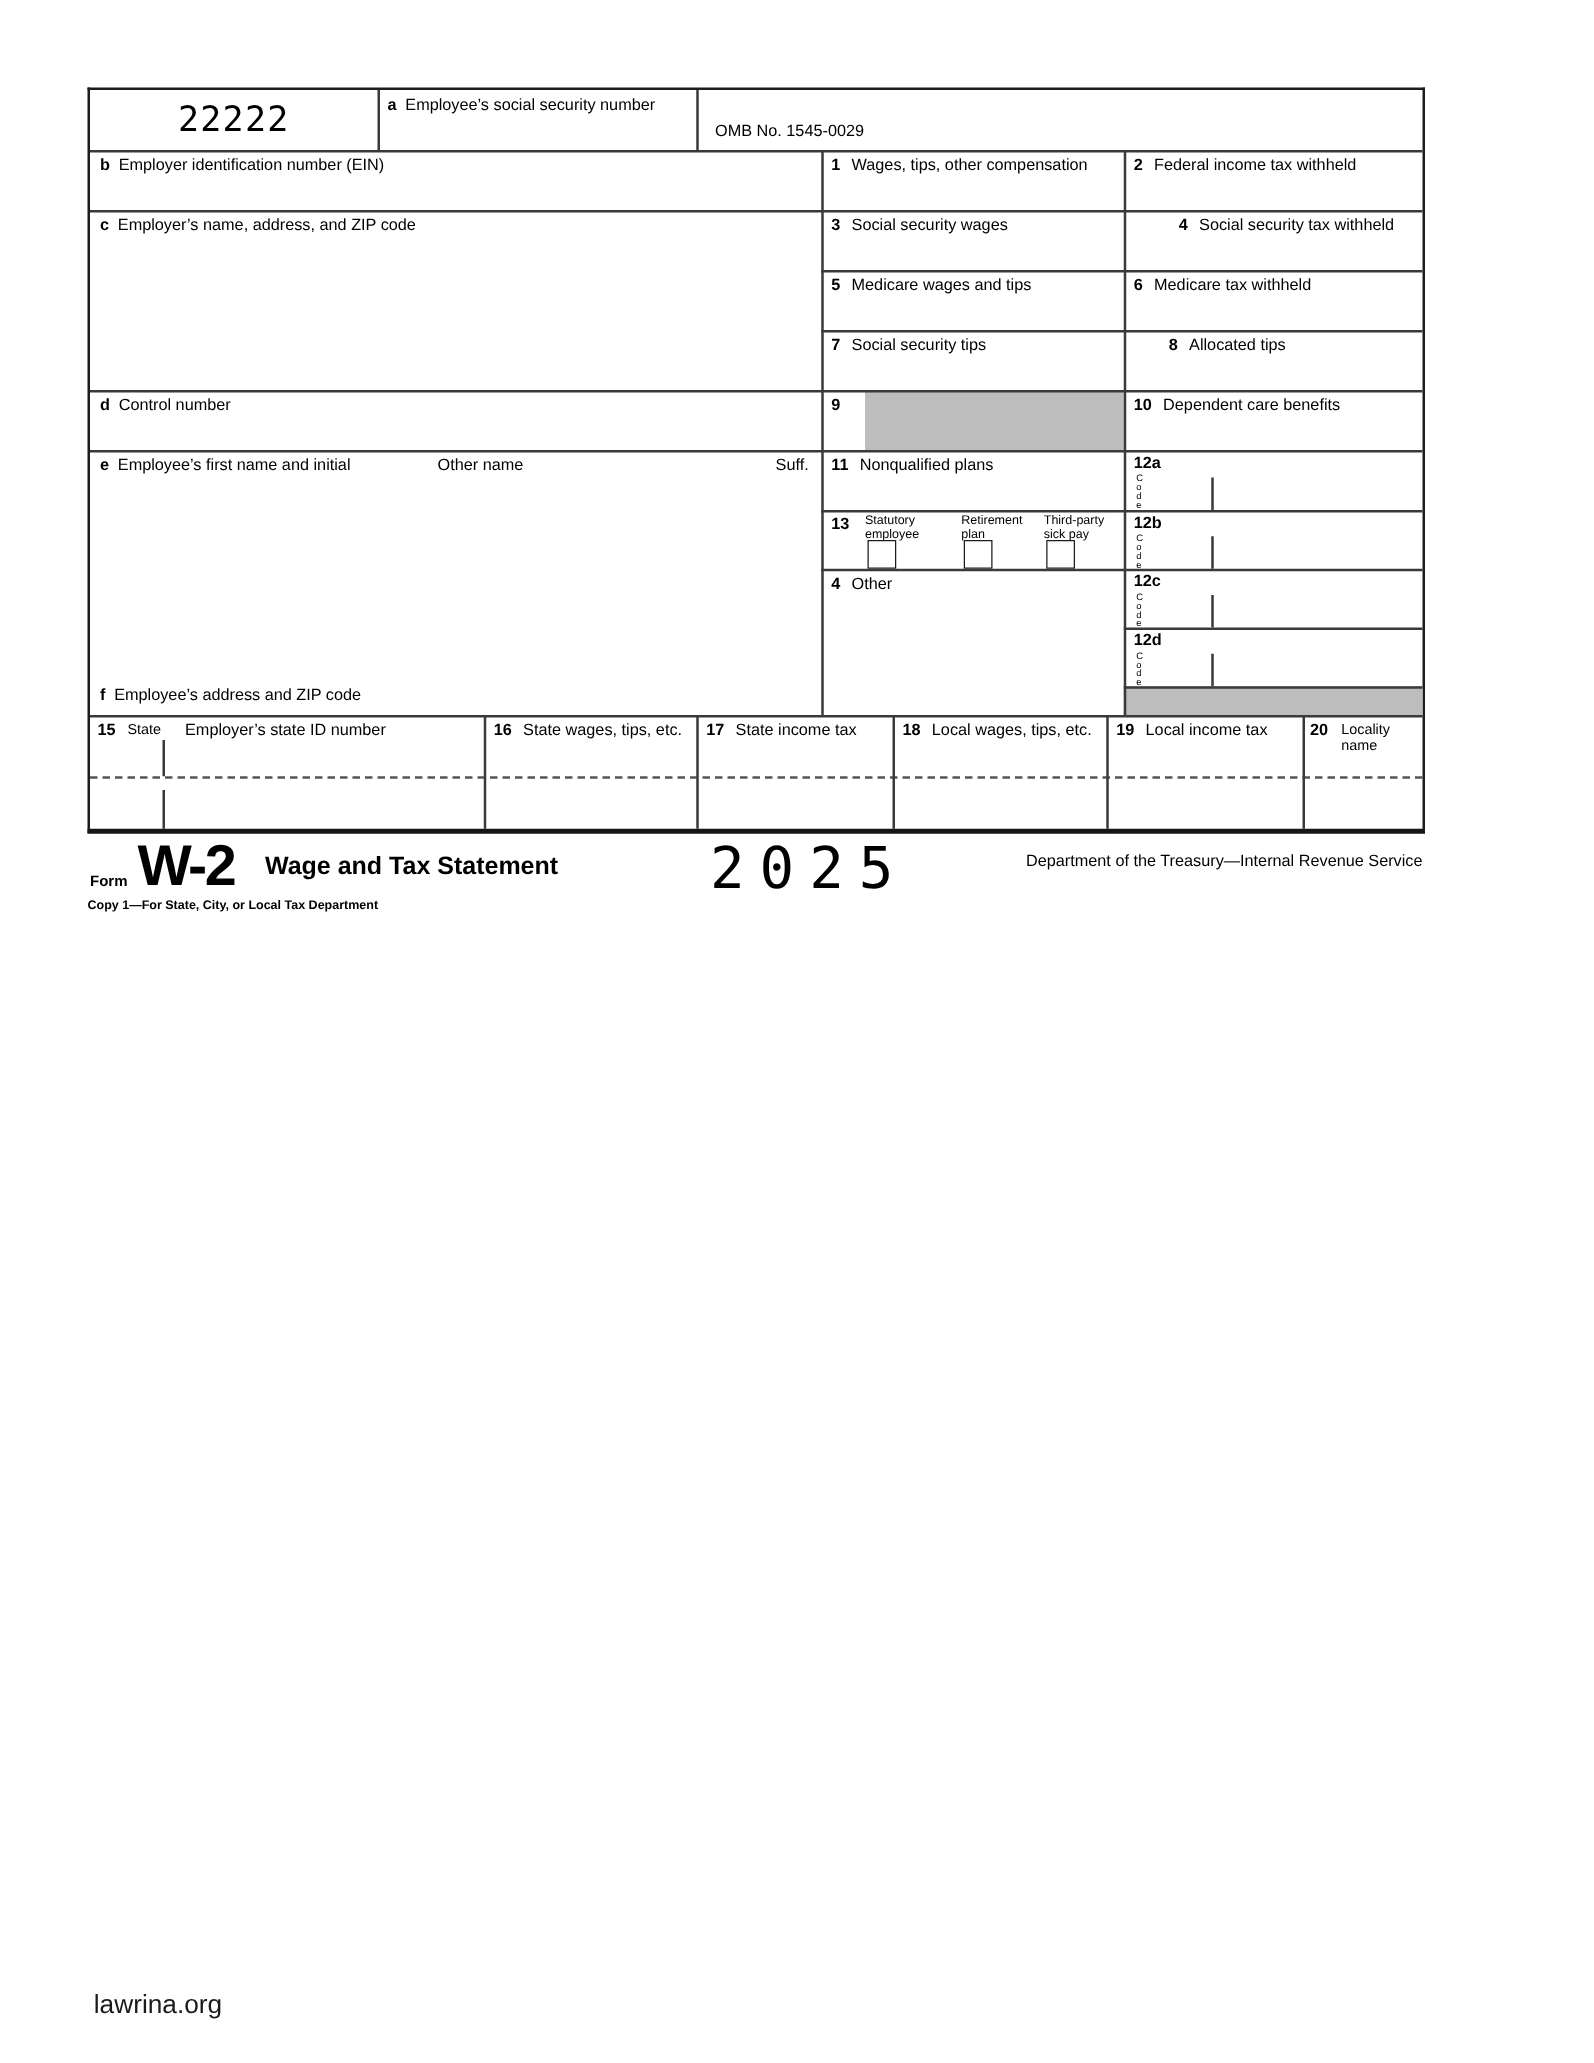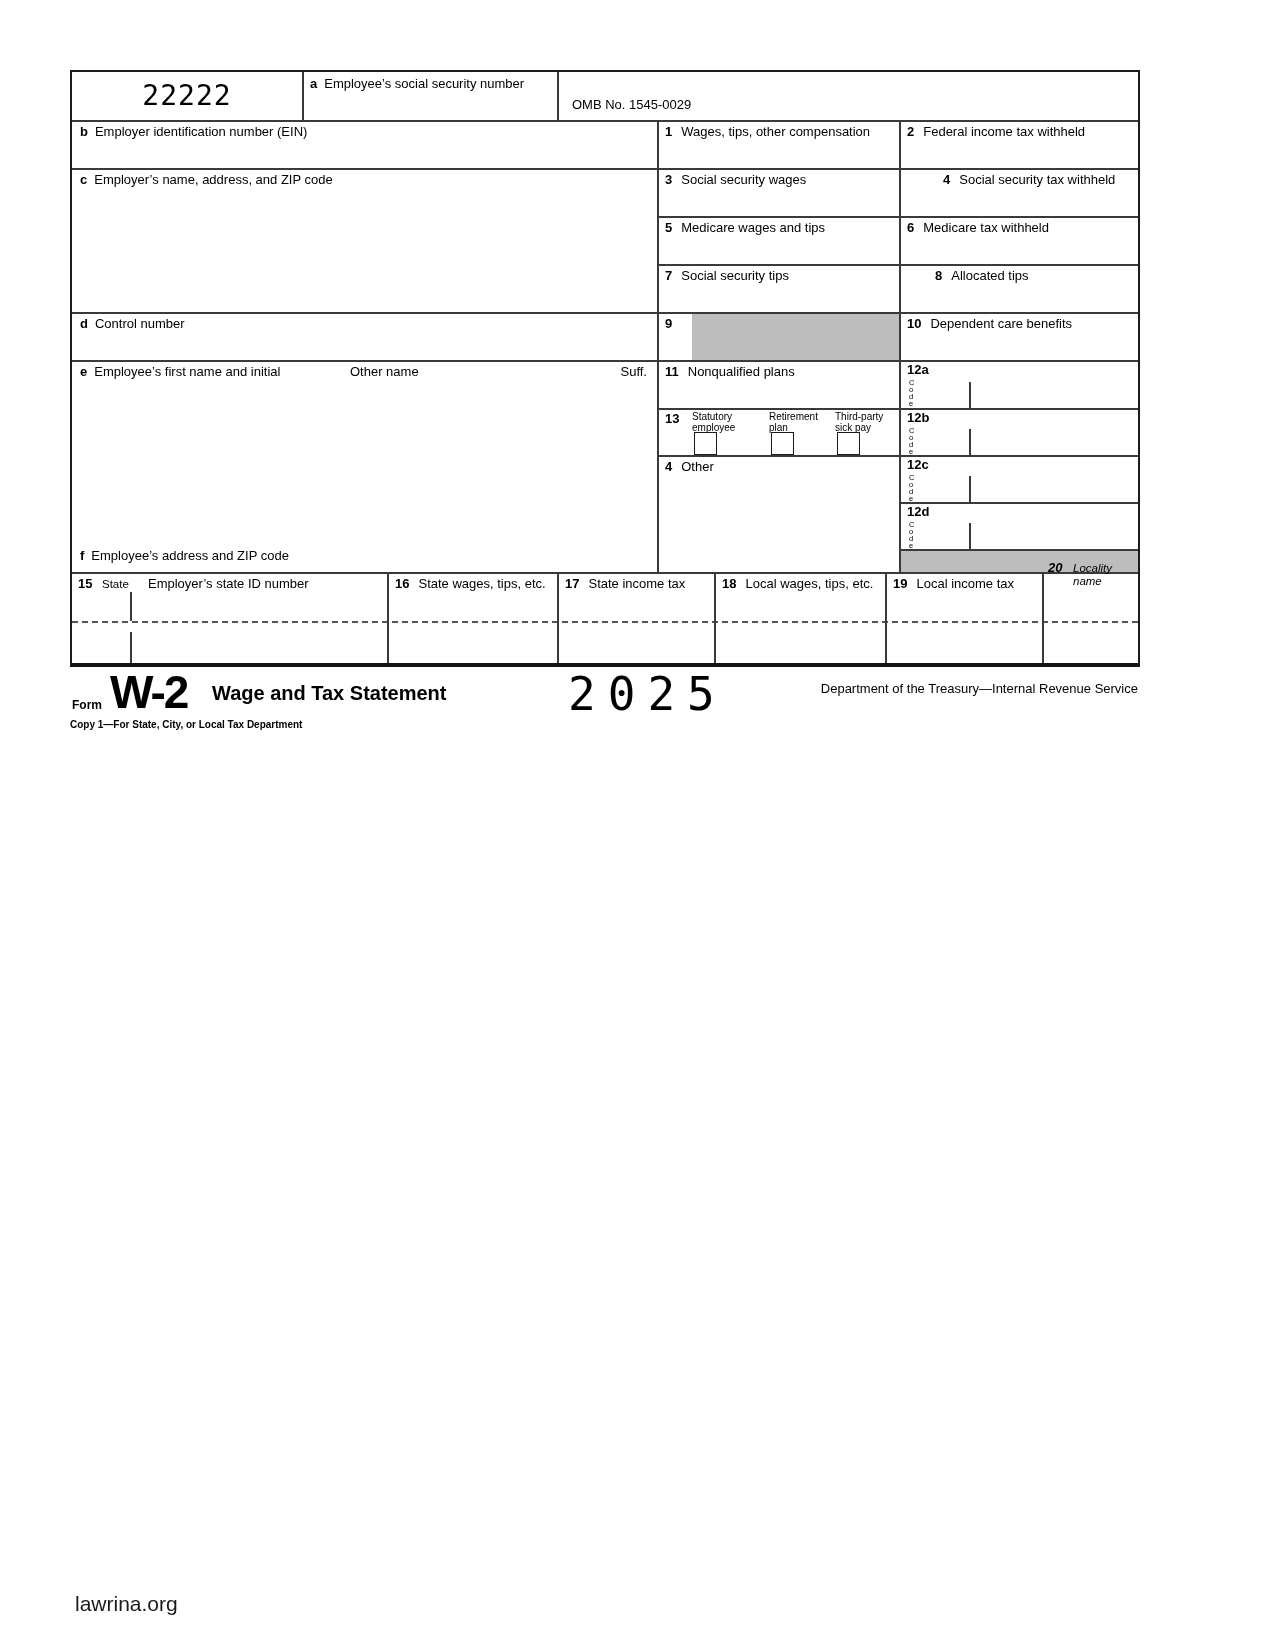--- a/index.html
+++ b/index.html
@@ -182,21 +182,21 @@
     </div>
     <div class="cell pad" style="left:485px;top:500px;width:157px;height:91px;">
       <span class="num">17</span><span>State income tax</span>
     </div>
     <div class="cell pad" style="left:642px;top:500px;width:171px;height:91px;">
       <span class="num">18</span><span>Local wages, tips, etc.</span>
     </div>
     <div class="cell pad" style="left:813px;top:500px;width:157px;height:91px;">
       <span class="num">19</span><span>Local income tax</span>
     </div>
-    <div class="cell" style="left:970px;top:484px;width:96px;height:91px;font-style:italic;">
+    <div class="cell" style="left:970px;top:500px;width:96px;height:91px;">
       <span style="position:absolute;left:6px;top:5px;font-weight:bold;">20</span>
       <span class="sm" style="position:absolute;left:31px;top:6px;">Locality name</span>
     </div>
   </div>
 
   <div class="titleblock">
     <span class="formword">Form</span>
     <span class="formnum">W-2</span>
     <span class="formtitle">Wage and Tax Statement</span>
     <span class="year ocr">2025</span>

